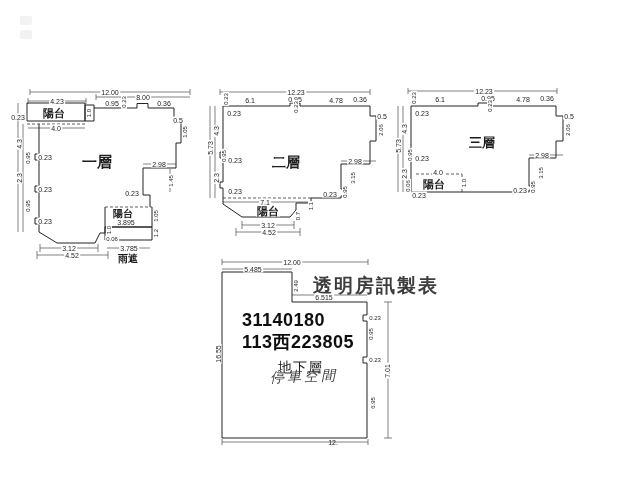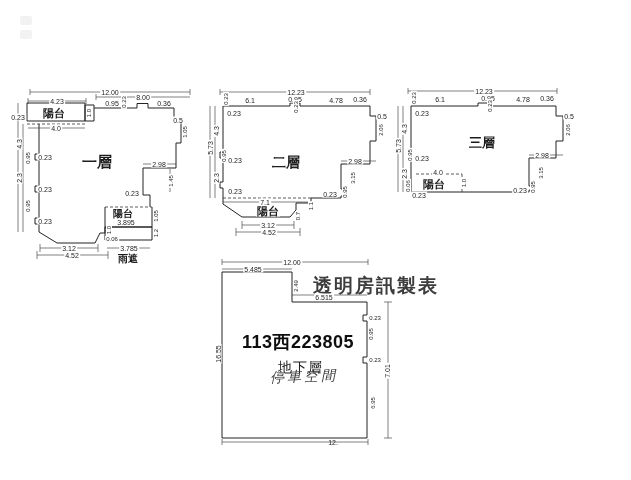--- a/index.html
+++ b/index.html
@@ -164,20 +164,21 @@
       <span class="dim rot" style="left: 12px; top: 100px; font-size: 6px;">0.06</span>
       <span class="dim" style="left: 23px; top: 109px;">0.23</span>
     </div>
 
   <div class="plan" style="left:218px;top:256px;width:258px;height:200px;">
     <svg width="258" height="200" viewBox="0 0 258 200">
       <path d="M4,6 H150 M4,3 V9 M150,3 V9 M4,13 H74 M74,39 H149 M170,46 V182 M166,46 H174 M166,182 H174 M4,186 H150 M4,183 V189 M150,183 V189" stroke="#4a4a4a" stroke-width="0.7" fill="none"></path>
       <path d="M4,16 H74 V46 H149 V59 H145 V65 H149 V101 H145 V107 H149 V182 H4 Z" stroke="#222" stroke-width="1" fill="none"></path>
     </svg>
     <div class="bm-title">透明房訊製表</div>
+    <div class="bm-code l1">31140180</div>
     <div class="bm-code l2">113西223805</div>
     <div class="bm-floor">地下層</div>
     <div class="bm-room">停車空間</div>
   <span class="dim" style="left: 74px; top: 6px;">12.00</span>
       <span class="dim" style="left: 35px; top: 13px;">5.485</span>
       <span class="dim rot" style="left: 78px; top: 30px; font-size: 6px;">2.49</span>
       <span class="dim" style="left: 106px; top: 41px;">6.515</span>
       <span class="dim rot" style="left: 0px; top: 98px;">16.55</span>
       <span class="dim" style="left: 157px; top: 62px; font-size: 6px;">0.23</span>
       <span class="dim rot" style="left: 153px; top: 78px; font-size: 6px;">0.95</span>

